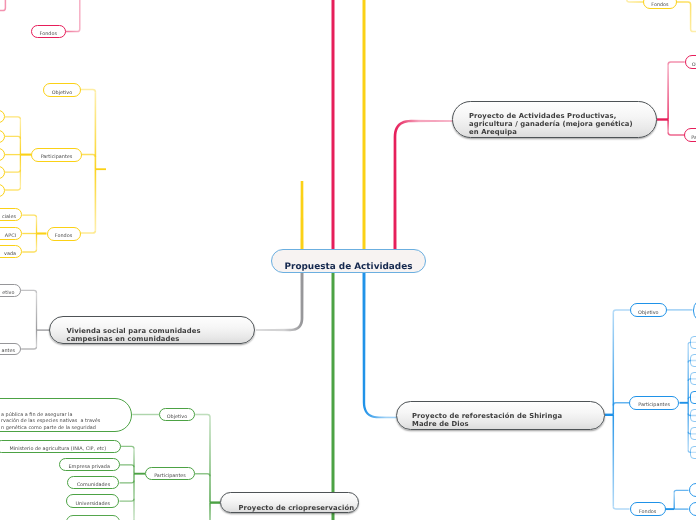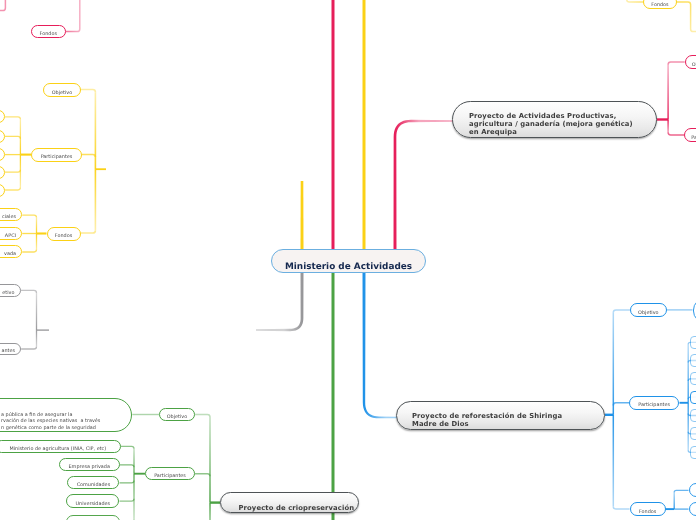--- a/index.html
+++ b/index.html
@@ -224,26 +224,30 @@
       <path d="M134,448.79999999999995 Q134,446.4 131.6,446.4 L120.7,446.4" fill="none" stroke="#4ca244" stroke-width="1.3" stroke-linecap="butt" stroke-linejoin="round" stroke-opacity="0.6286666666666666"></path>
       <path d="M134,467.2 Q134,464.8 131.6,464.8 L119.5,464.8" fill="none" stroke="#4ca244" stroke-width="1.3" stroke-linecap="butt" stroke-linejoin="round" stroke-opacity="0.7104444444444445"></path>
       <path d="M134,480.40000000000003 Q134,482.8 131.6,482.8 L119.5,482.8" fill="none" stroke="#4ca244" stroke-width="1.3" stroke-linecap="butt" stroke-linejoin="round" stroke-opacity="0.7095555555555555"></path>
       <path d="M134,498.70000000000005 Q134,501.1 131.6,501.1 L119.5,501.1" fill="none" stroke="#4ca244" stroke-width="1.3" stroke-linecap="butt" stroke-linejoin="round" stroke-opacity="0.628222222222222"></path>
       <path d="M134,519.6 Q134,522 131.6,522 L119.5,522" fill="none" stroke="#4ca244" stroke-width="1.3" stroke-linecap="butt" stroke-linejoin="round" stroke-opacity="0.5353333333333332"></path>
       <path d="M134,448.79999999999995 L134,473.7" fill="none" stroke="url(#fg26)" stroke-width="1.3" stroke-linecap="butt" stroke-linejoin="round"></path>
       <path d="M134,473.7 L134,519.6" fill="none" stroke="url(#fg27)" stroke-width="1.3" stroke-linecap="butt" stroke-linejoin="round"></path>
       <path d="M134,473.7 L145,473.7" fill="none" stroke="#4ca244" stroke-width="1.9" stroke-linecap="butt" stroke-linejoin="round"></path>
     </svg>
 <div class="node central" style="left: 271px; top: 249px; width: 155px; height: 24px;;font-size:8.9px;">
-      <span class="label">Ministerio de Actividades</span>
+      <span class="label">Propuesta de Actividades</span>
     </div>
     <div class="node topic" style="left: 452px; top: 101px; width: 205px; height: 36.5px;;padding-left:16px;">
       <span class="label">Proyecto de Actividades Productivas,
 agricultura / ganadería (mejora genética)
 en Arequipa</span>
+    </div>
+    <div class="node topic" style="left: 49px; top: 315.5px; width: 206px; height: 28.5px;;padding-left:16.5px;">
+      <span class="label">Vivienda social para comunidades
+campesinas en comunidades</span>
     </div>
     <div class="node topic" style="left: 220px; top: 492px; width: 139px; height: 21px;;padding-left:17.5px;">
       <span class="label">Proyecto de criopreservación</span>
     </div>
     <div class="node topic" style="left: 396px; top: 400.5px; width: 209px; height: 29px;;padding-left:15px;">
       <span class="label">Proyecto de reforestación de Shiringa
 Madre de Dios</span>
     </div>
     <div class="node pill" style="left: -26px; top: 110.3px; width: 31px; height: 13px;;border-color:#fbd116;font-size:4.9px;justify-content:center;">
       <span class="label"></span>

